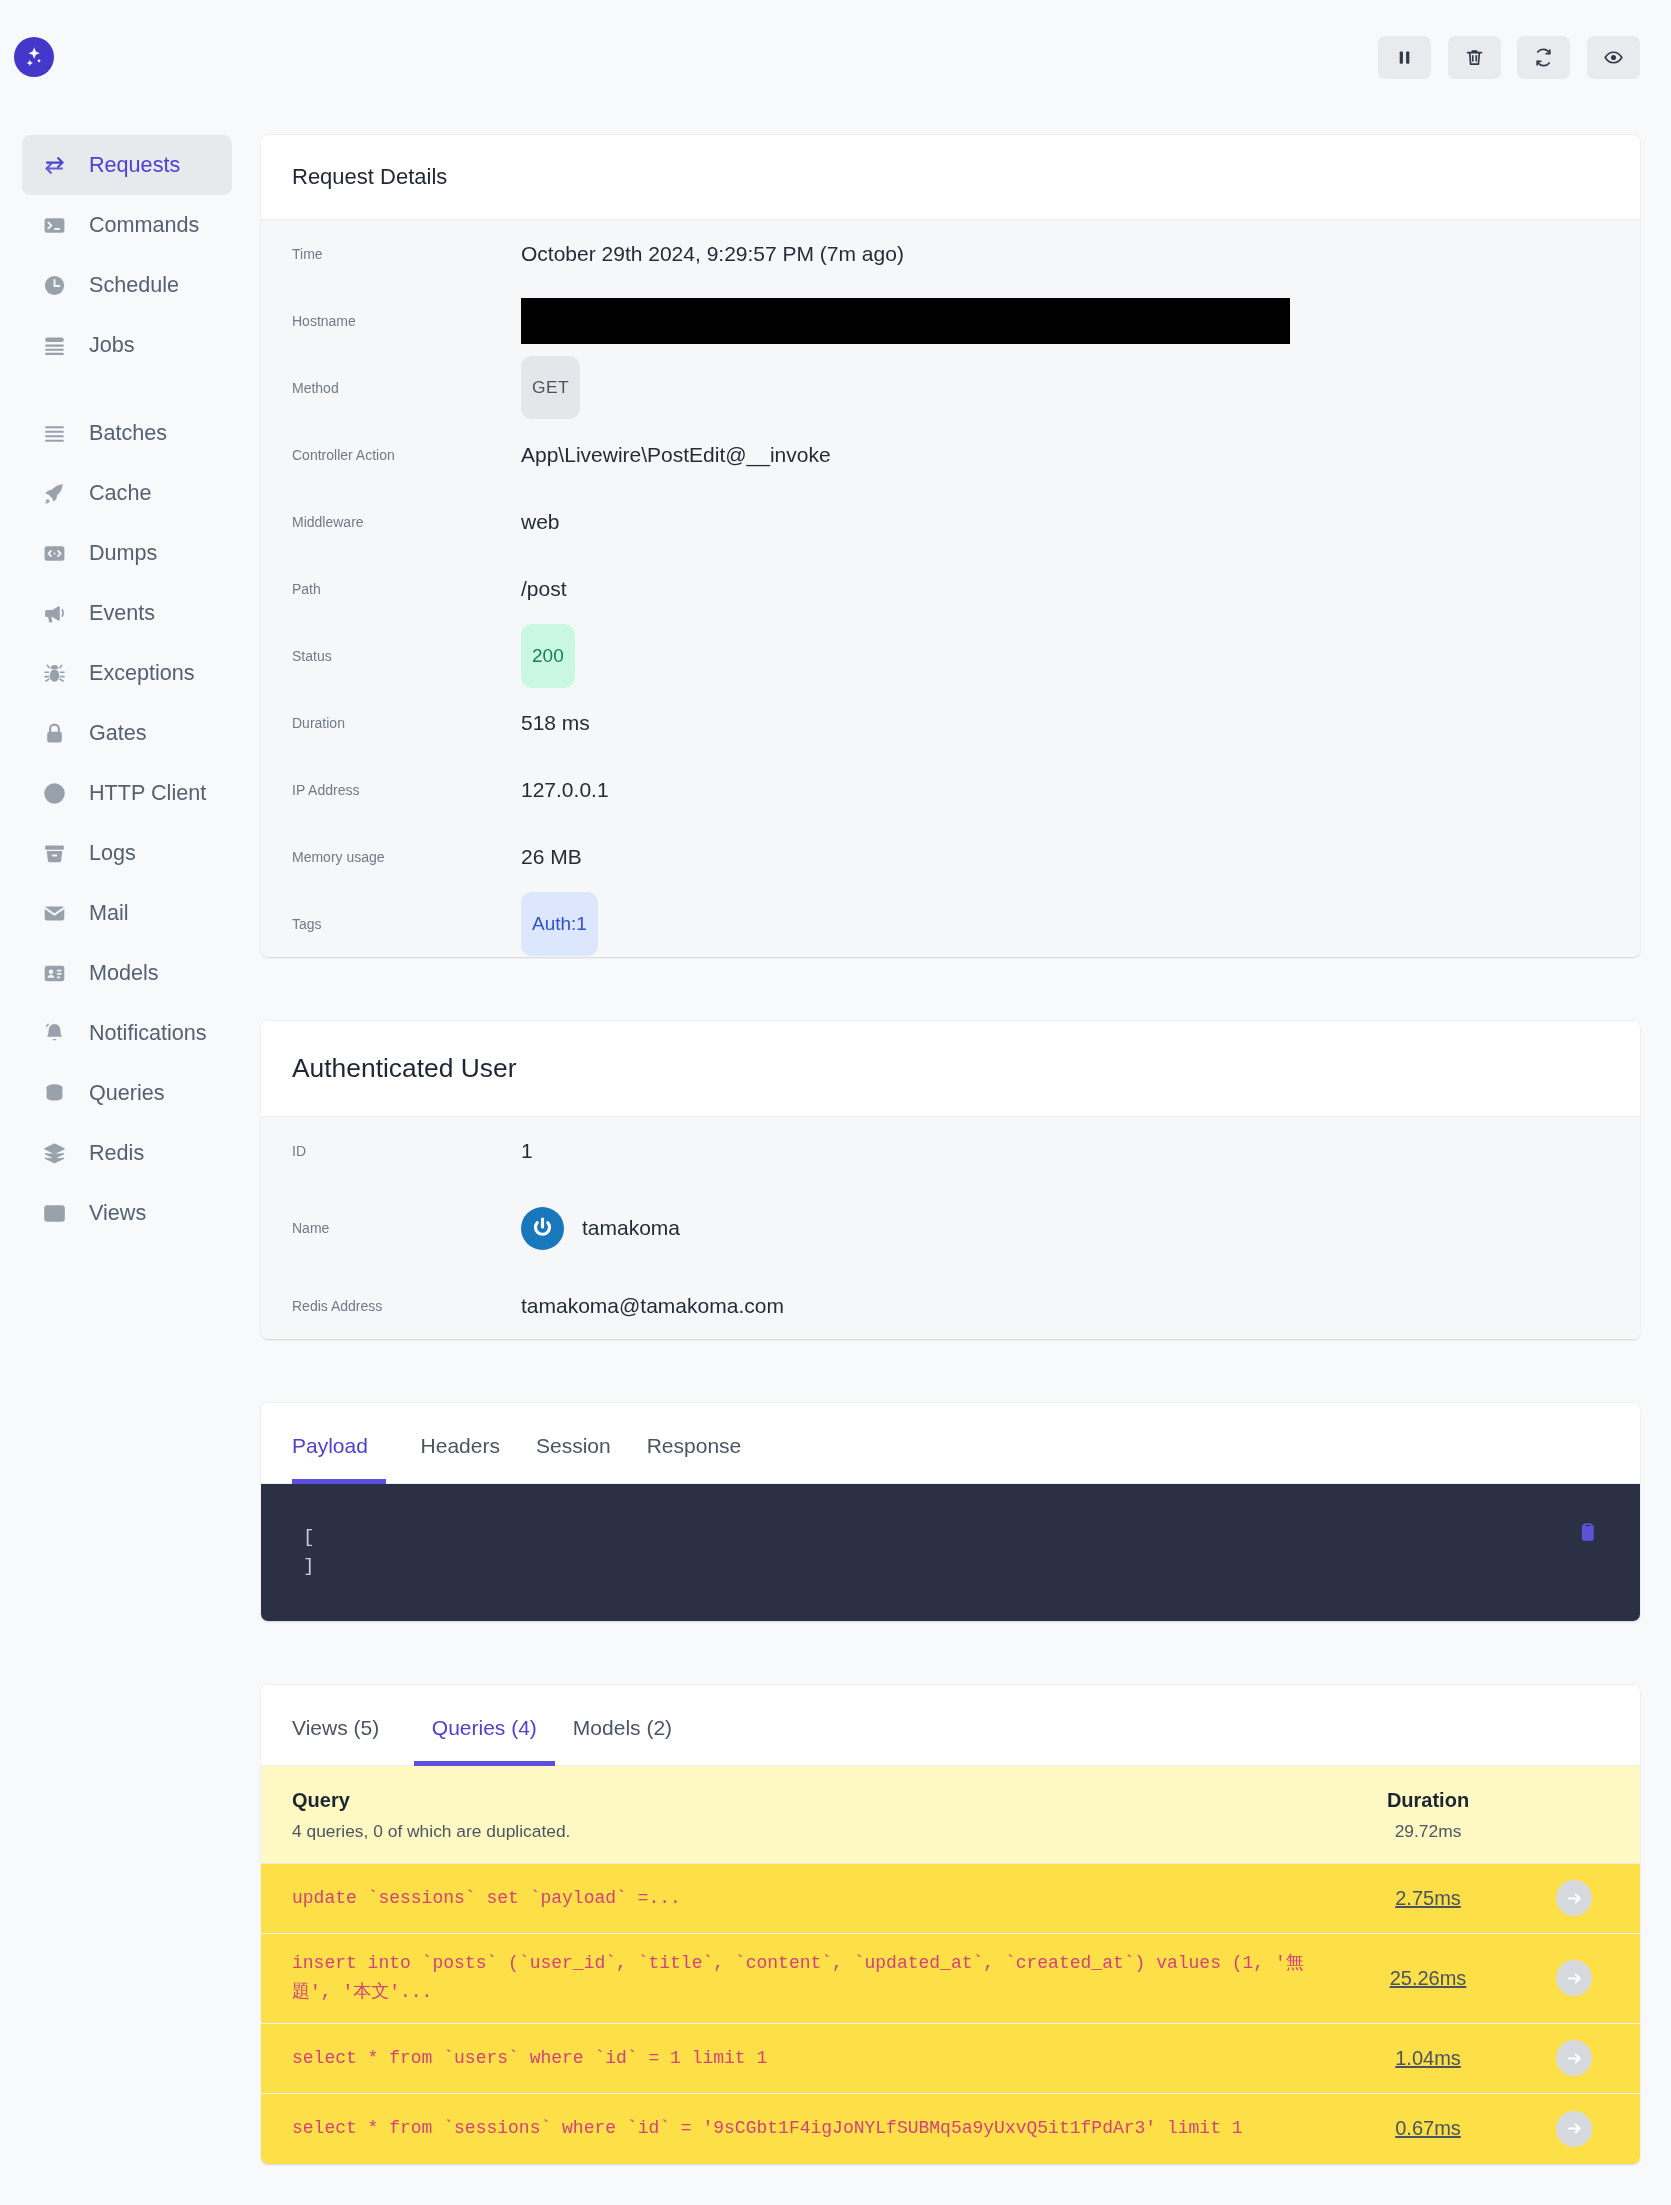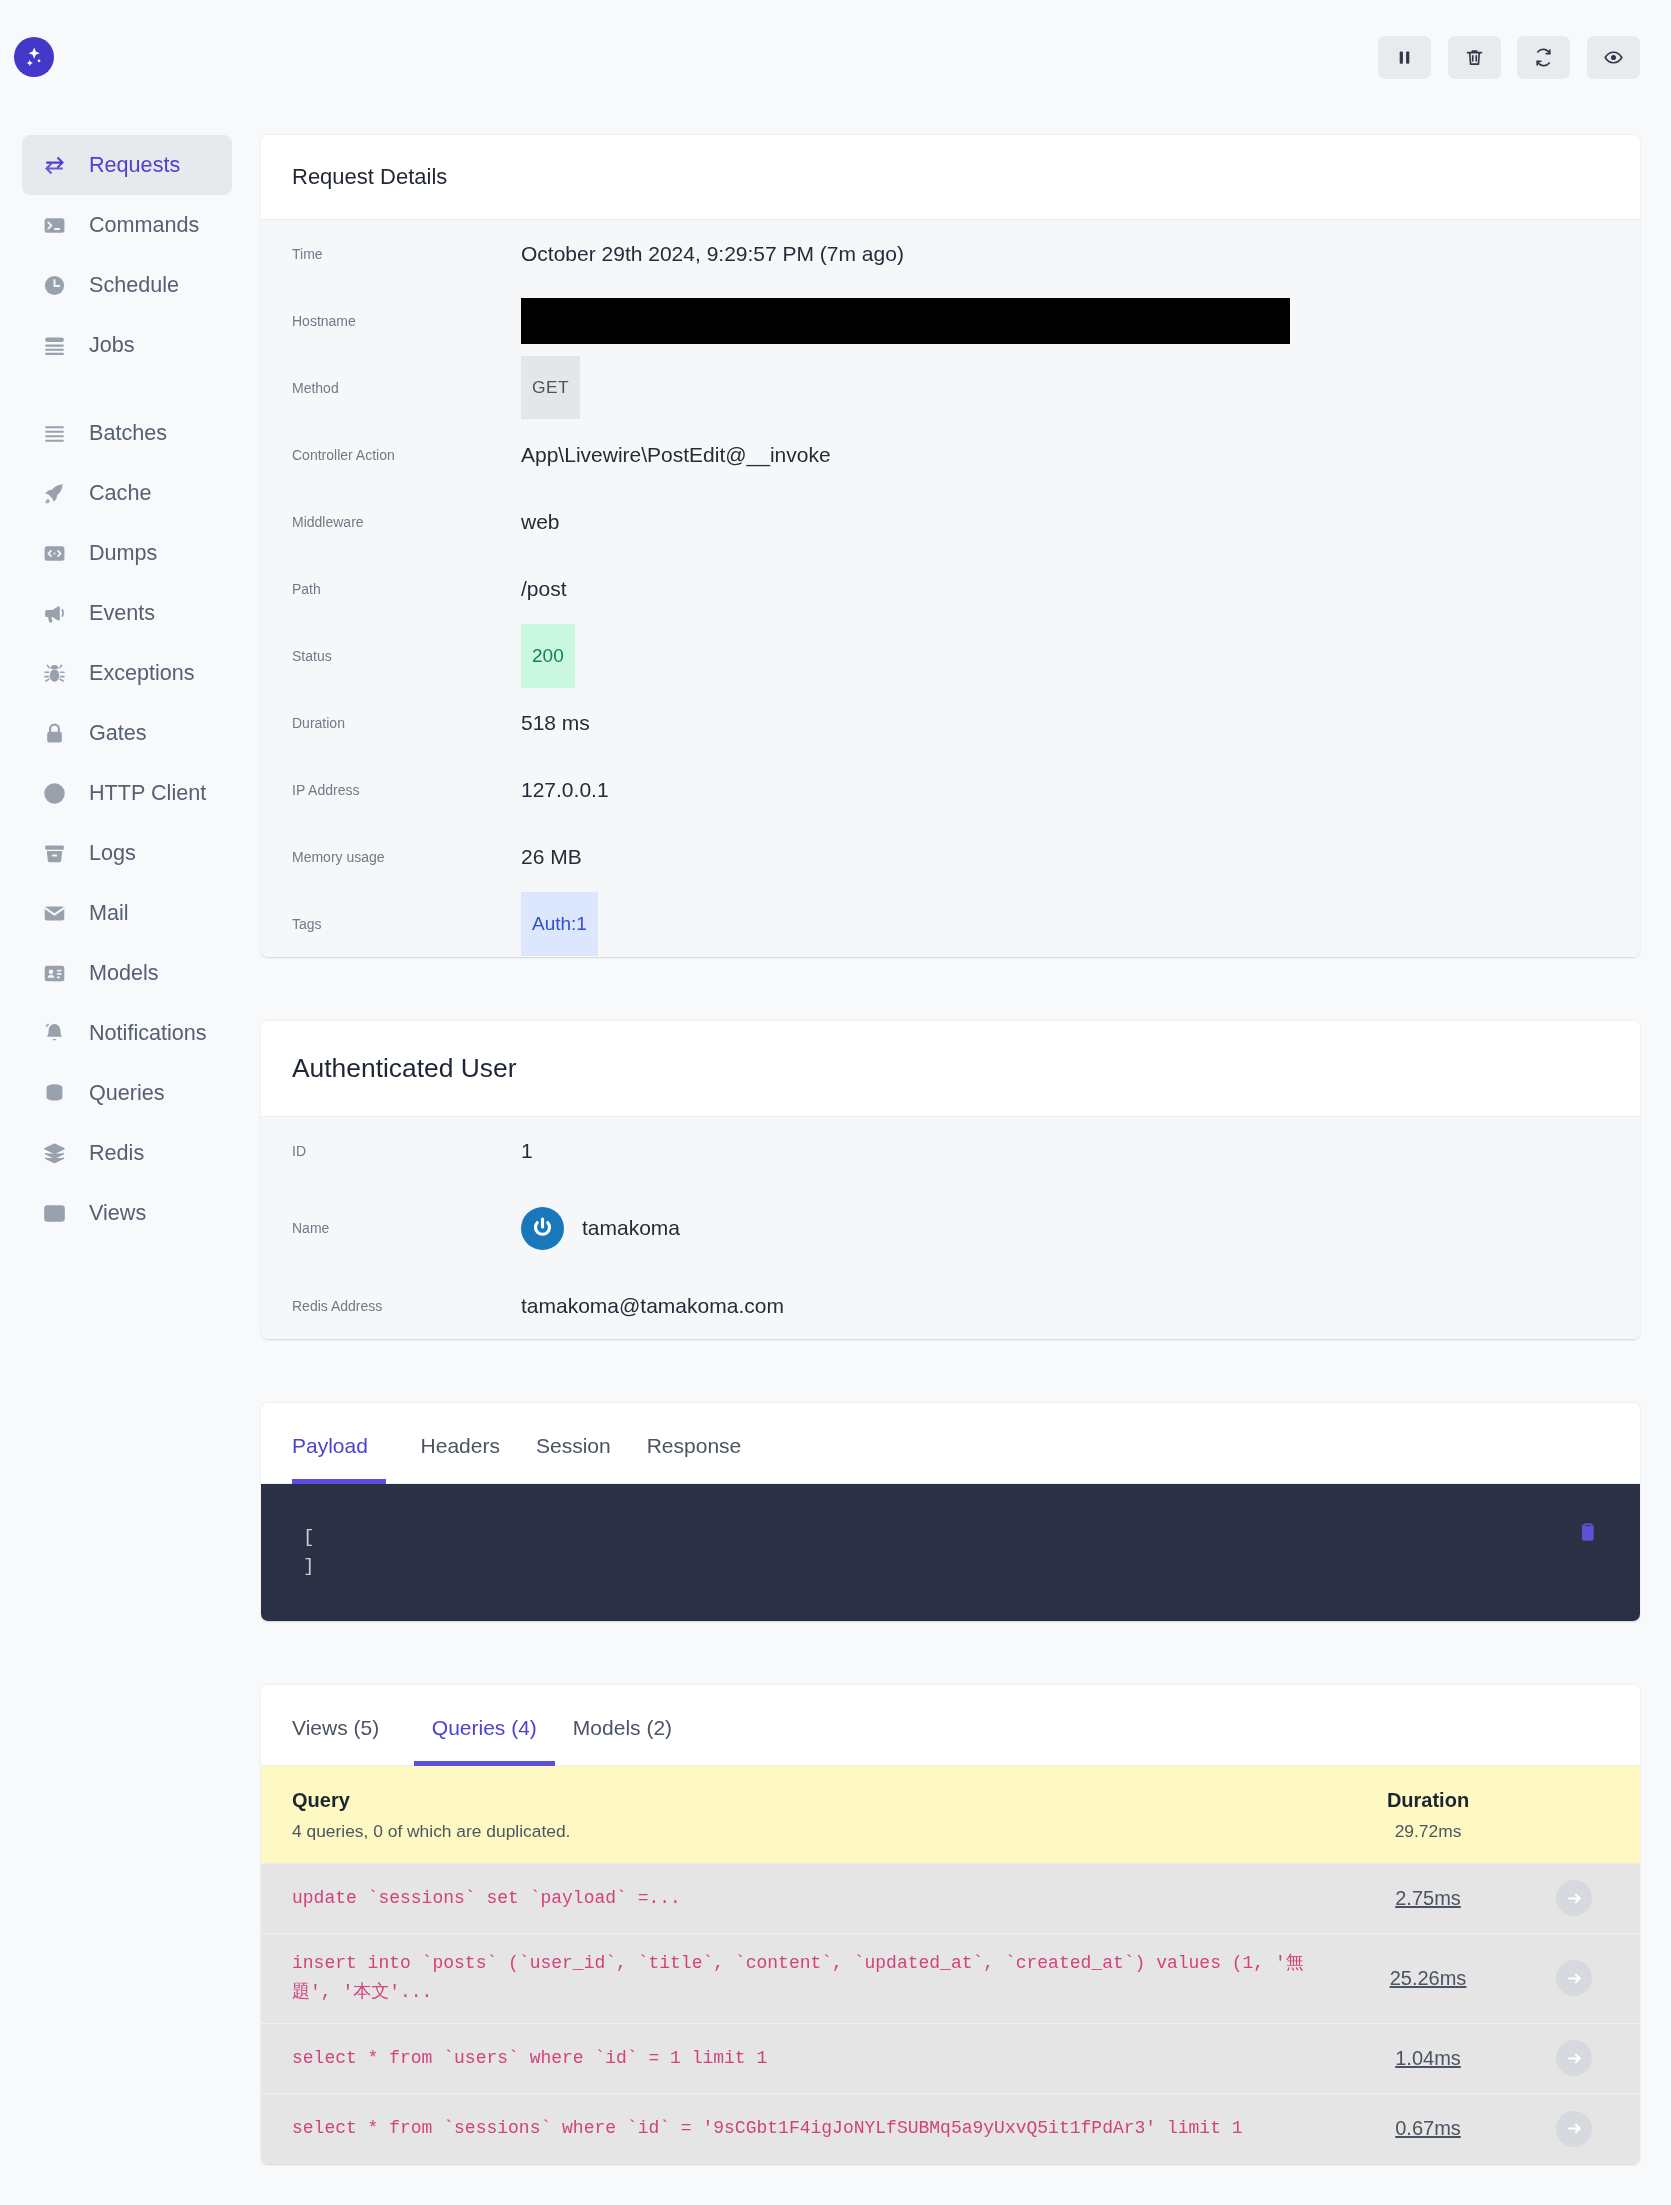--- a/index.html
+++ b/index.html
@@ -125,21 +125,21 @@
     width: 769px;
     height: 46px;
     background: #000;
   }
 
   .chip {
     display: inline-block;
     font-size: 17.4px;
     letter-spacing: 0.4px;
     padding: 21px 11px;
-    border-radius: 0;
+    border-radius: 11px;
     background: #e4e6ea;
     color: #4b5462;
   }
   .chip-status {
     background: #caf7e0;
     color: #12805a;
     font-size: 19px;
     letter-spacing: 0;
   }
   .chip-tag {
@@ -222,21 +222,21 @@
   .qhead-title { font-size: 20px; color: #1d2530; font-weight: 700; }
   .qhead-sub { font-size: 17.4px; color: #4d5663; margin-top: 8.3px; }
   .qhead-right { flex: 0 0 222px; text-align: center; }
   .qhead-right .qhead-title { text-align: center; }
   .qhead-right .qhead-sub { text-align: center; }
   .qhead-spacer { flex: 0 0 70px; }
 
   .qrow {
     display: flex;
     align-items: center;
-    background: #e5e5e5;
+    background: #fde047;
     border-bottom: 0.7px solid #eef0f2;
     min-height: 70px;
     padding: 15.3px 31px;
   }
   .qrow:last-child { border-bottom: none; }
   .qsql {
     flex: 1 1 auto;
     min-width: 0;
     font-family: "Liberation Mono", monospace;
     font-size: 18px;

